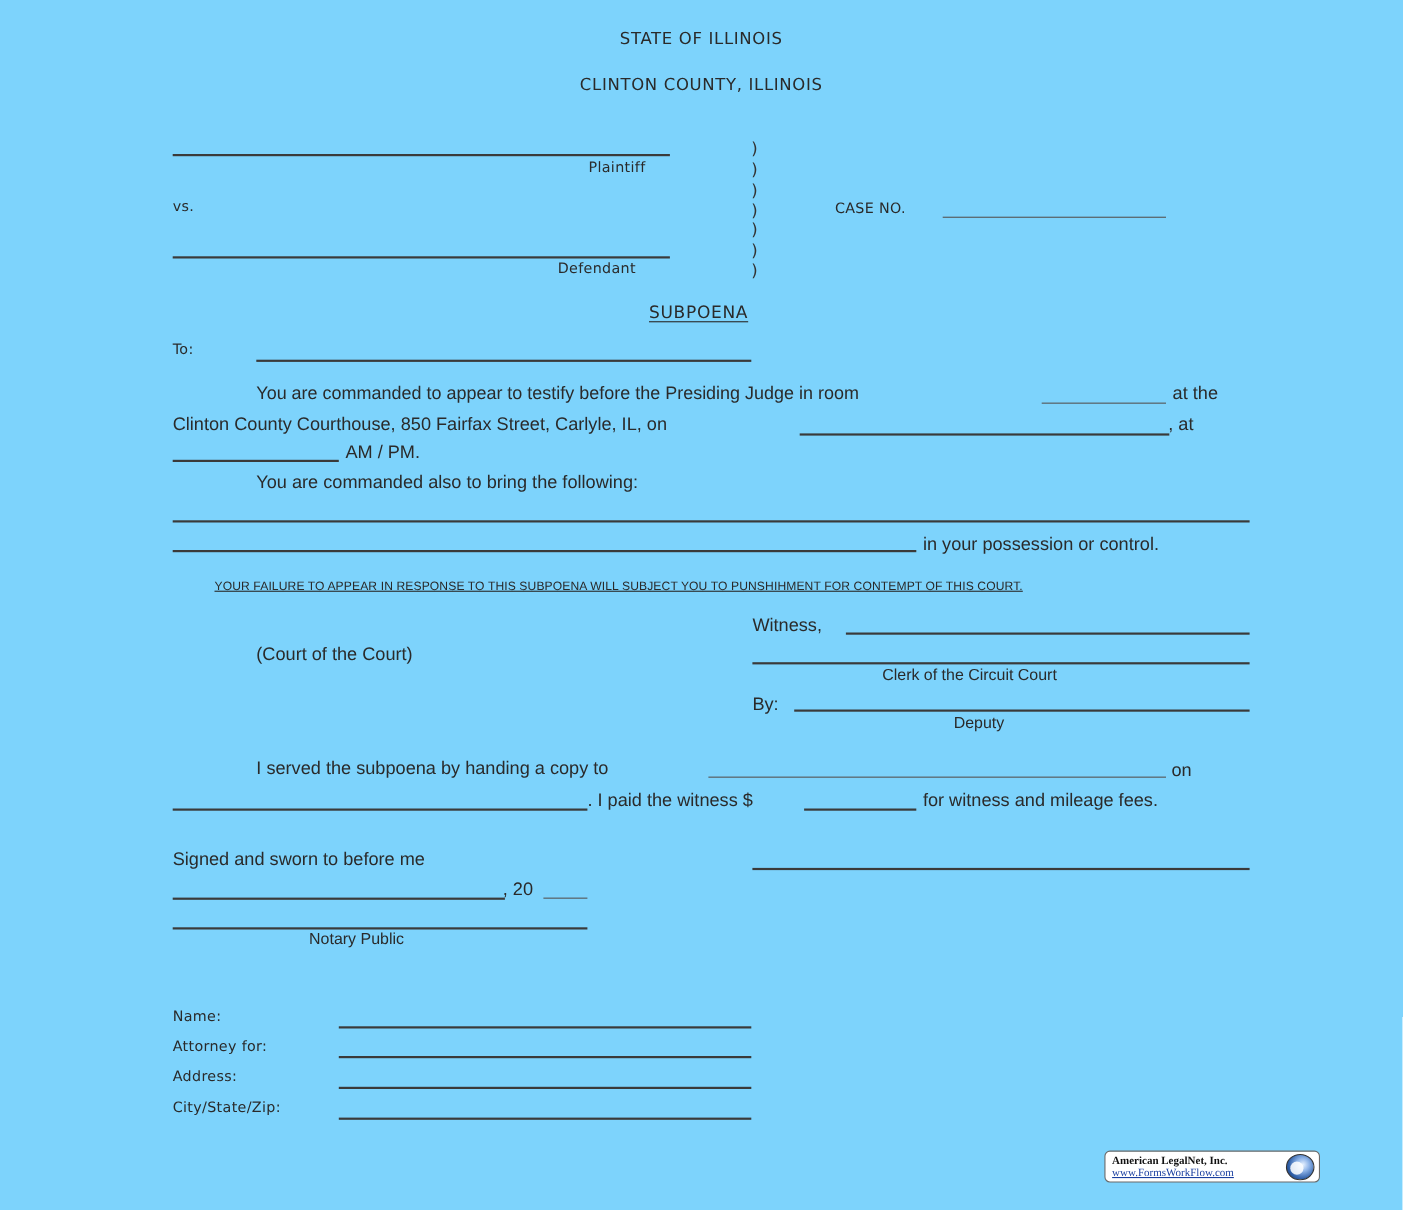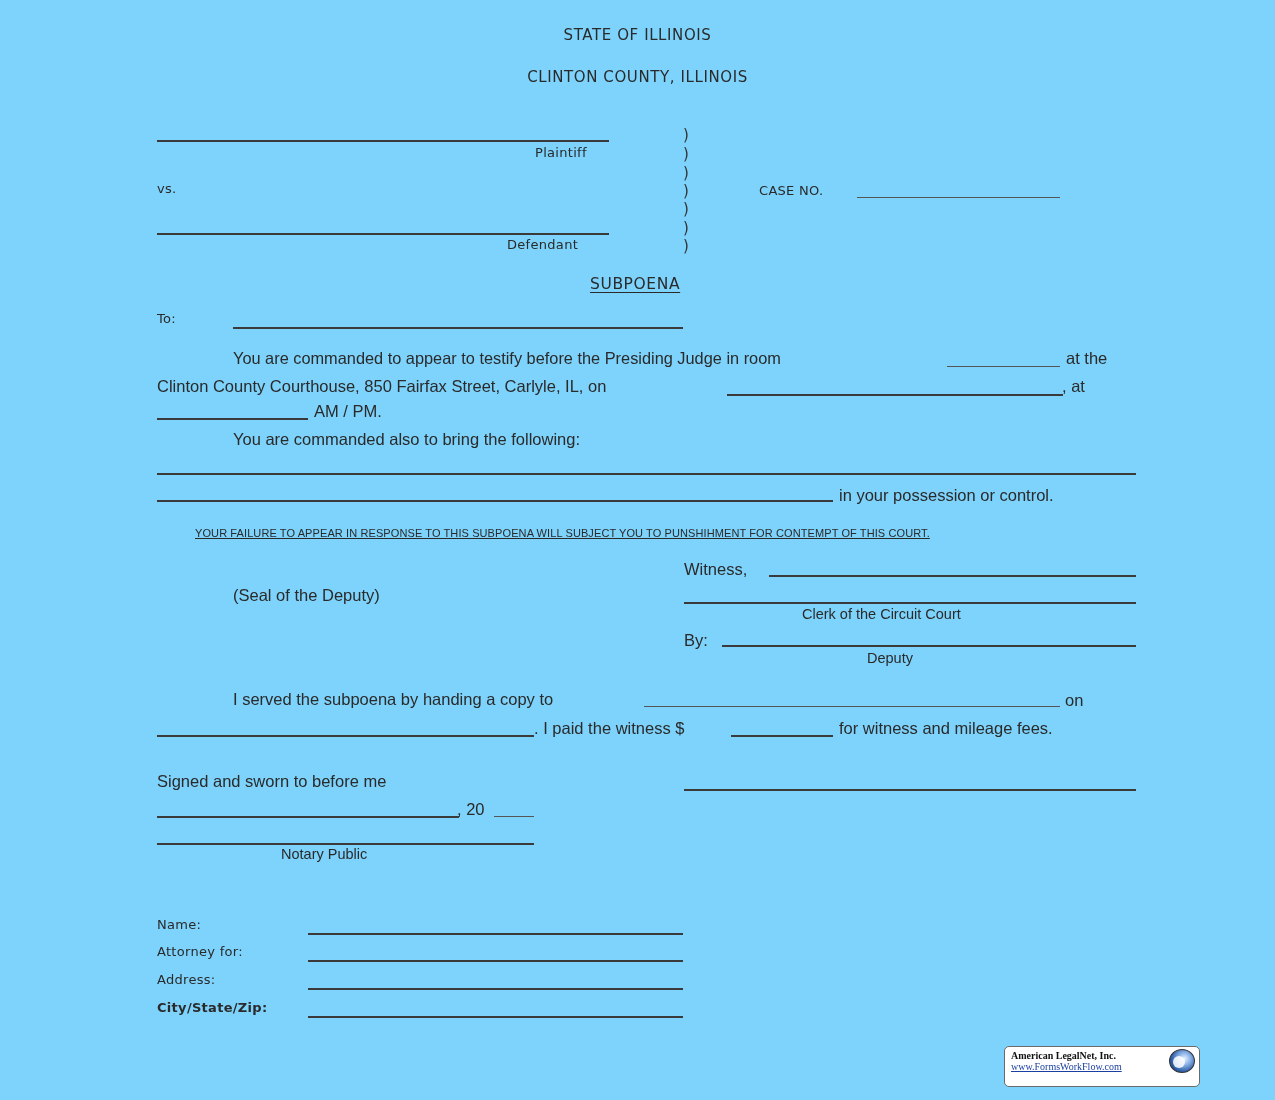--- a/index.html
+++ b/index.html
@@ -14,21 +14,21 @@
   .header-line { position: absolute; left: 0; width: 1275px; text-align: center; font-size: 15px; letter-spacing: 0.6px; color: #2a2a2a; }
 
   .paren { position: absolute; left: 683px; font-size: 15px; color: #333; }
 
   .title { text-decoration: underline; text-underline-offset: 3px; font-size: 15.5px; letter-spacing: 0.6px; }
 
   .cond { font-family: "Liberation Sans", sans-serif; font-size: 16.5px; letter-spacing: 0; transform-origin: left top; }
   .small-caps { font-family: "Liberation Sans", sans-serif; font-size: 11px; letter-spacing: 0.1px; text-decoration: underline; }
 
   .logo {
-    position: absolute; left: 1004px; top: 1046px; width: 196px; height: 41px;
+    position: absolute; left: 1004px; top: 1046px; width: 196px; height: 29px;
     border: 1px solid #6a6a6a; border-radius: 5px; background: #fff;
   }
   .logo .name { position: absolute; left: 6px; top: 3px; font-family: "Liberation Serif", serif; font-weight: bold; font-size: 10px; color: #111; }
   .logo .url { position: absolute; left: 6px; top: 14px; font-family: "Liberation Serif", serif; font-size: 10px; color: #1a3fa0; text-decoration: underline; }
   .logo .globe {
     position: absolute; right: 4px; top: 2px; width: 26px; height: 24px; border-radius: 50%;
     background: radial-gradient(circle at 60% 40%, #e8f2ff 0%, #8fb4e8 30%, #2f5fa8 65%, #1a2f5a 100%);
     border: 1px solid #333;
   }
   .logo .globe::after {
@@ -77,21 +77,21 @@
   <div class="line" style="left:157px; top:418px; width:151px;"></div>
   <div class="abs cond" style="left:314px; top:402px;">AM / PM.</div>
 
   <div class="abs cond" style="left:233px; top:430px;">You are commanded also to bring the following:</div>
   <div class="line" style="left:157px; top:473px; width:979px;"></div>
   <div class="line" style="left:157px; top:500px; width:676px;"></div>
   <div class="abs cond" style="left:839px; top:486px;">in your possession or control.</div>
 
   <div class="abs small-caps" style="left:195px; top:527px;">YOUR FAILURE TO APPEAR IN RESPONSE TO THIS SUBPOENA WILL SUBJECT YOU TO PUNSHIHMENT FOR CONTEMPT OF THIS COURT.</div>
 
-  <div class="abs cond" style="left:233px; top:586px;">(Seal of the Deputy)</div>
+  <div class="abs cond" style="left:233px; top:586px;">(Court of the Court)</div>
   <div class="abs cond" style="left:684px; top:560px;">Witness,</div>
   <div class="line" style="left:769px; top:575px; width:367px;"></div>
   <div class="line" style="left:684px; top:602px; width:452px;"></div>
   <div class="abs cond" style="left:802px; top:606px; font-size:14.5px;">Clerk of the Circuit Court</div>
   <div class="abs cond" style="left:684px; top:631px;">By:</div>
   <div class="line" style="left:722px; top:645px; width:414px;"></div>
   <div class="abs cond" style="left:867px; top:650px; font-size:14.5px;">Deputy</div>
 
   <div class="abs cond" style="left:233px; top:690px;">I served the subpoena by handing a copy to</div>
   <div class="line light" style="left:644px; top:706px; width:416px;"></div>
@@ -108,21 +108,21 @@
   <div class="line light" style="left:494px; top:816px; width:40px;"></div>
   <div class="line" style="left:157px; top:843px; width:377px;"></div>
   <div class="abs cond" style="left:281px; top:846px; font-size:14.5px;">Notary Public</div>
 
   <div class="abs t15" style="left:157px; top:917px;">Name:</div>
   <div class="line" style="left:308px; top:933px; width:375px;"></div>
   <div class="abs t15" style="left:157px; top:944px;">Attorney for:</div>
   <div class="line" style="left:308px; top:960px; width:375px;"></div>
   <div class="abs t15" style="left:157px; top:972px;">Address:</div>
   <div class="line" style="left:308px; top:988px; width:375px;"></div>
-  <div class="abs t15" style="left:157px; top:1000px;font-weight:bold;">City/State/Zip:</div>
+  <div class="abs t15" style="left:157px; top:1000px;">City/State/Zip:</div>
   <div class="line" style="left:308px; top:1016px; width:375px;"></div>
 
   <div class="logo">
     <div class="name">American LegalNet, Inc.</div>
     <div class="url">www.FormsWorkFlow.com</div>
     <div class="globe"></div>
   </div>
 
 </div>
 

